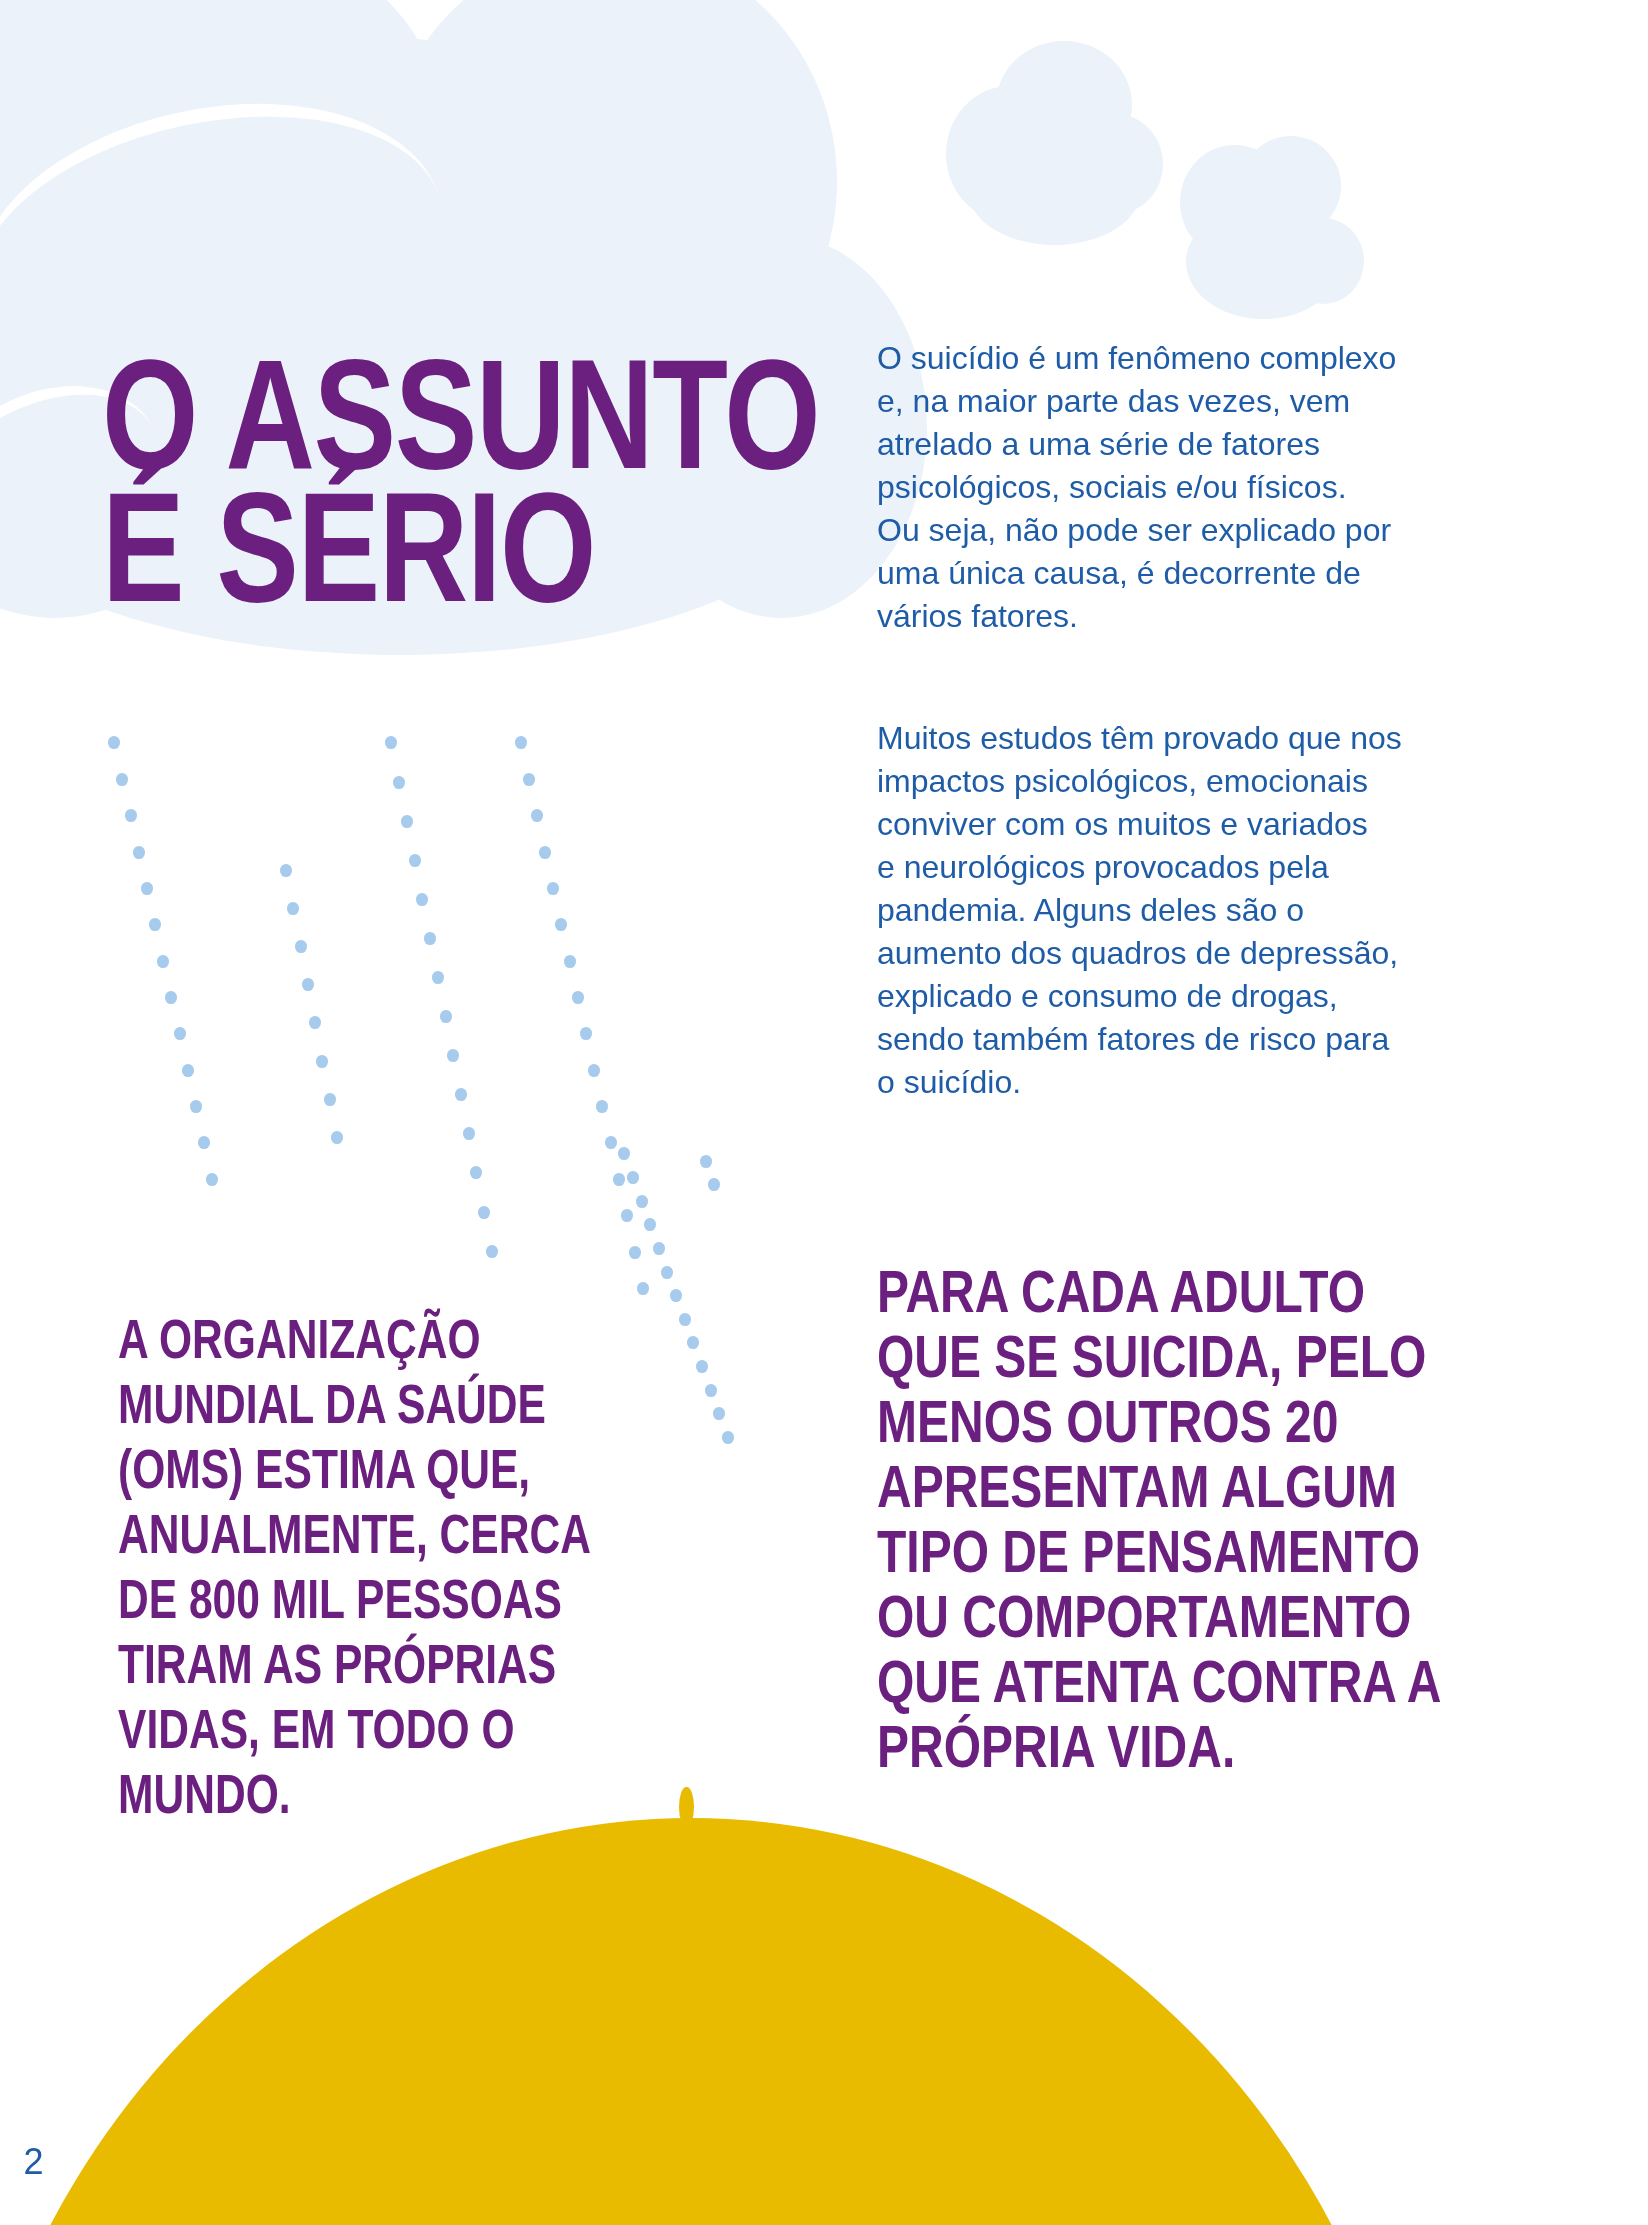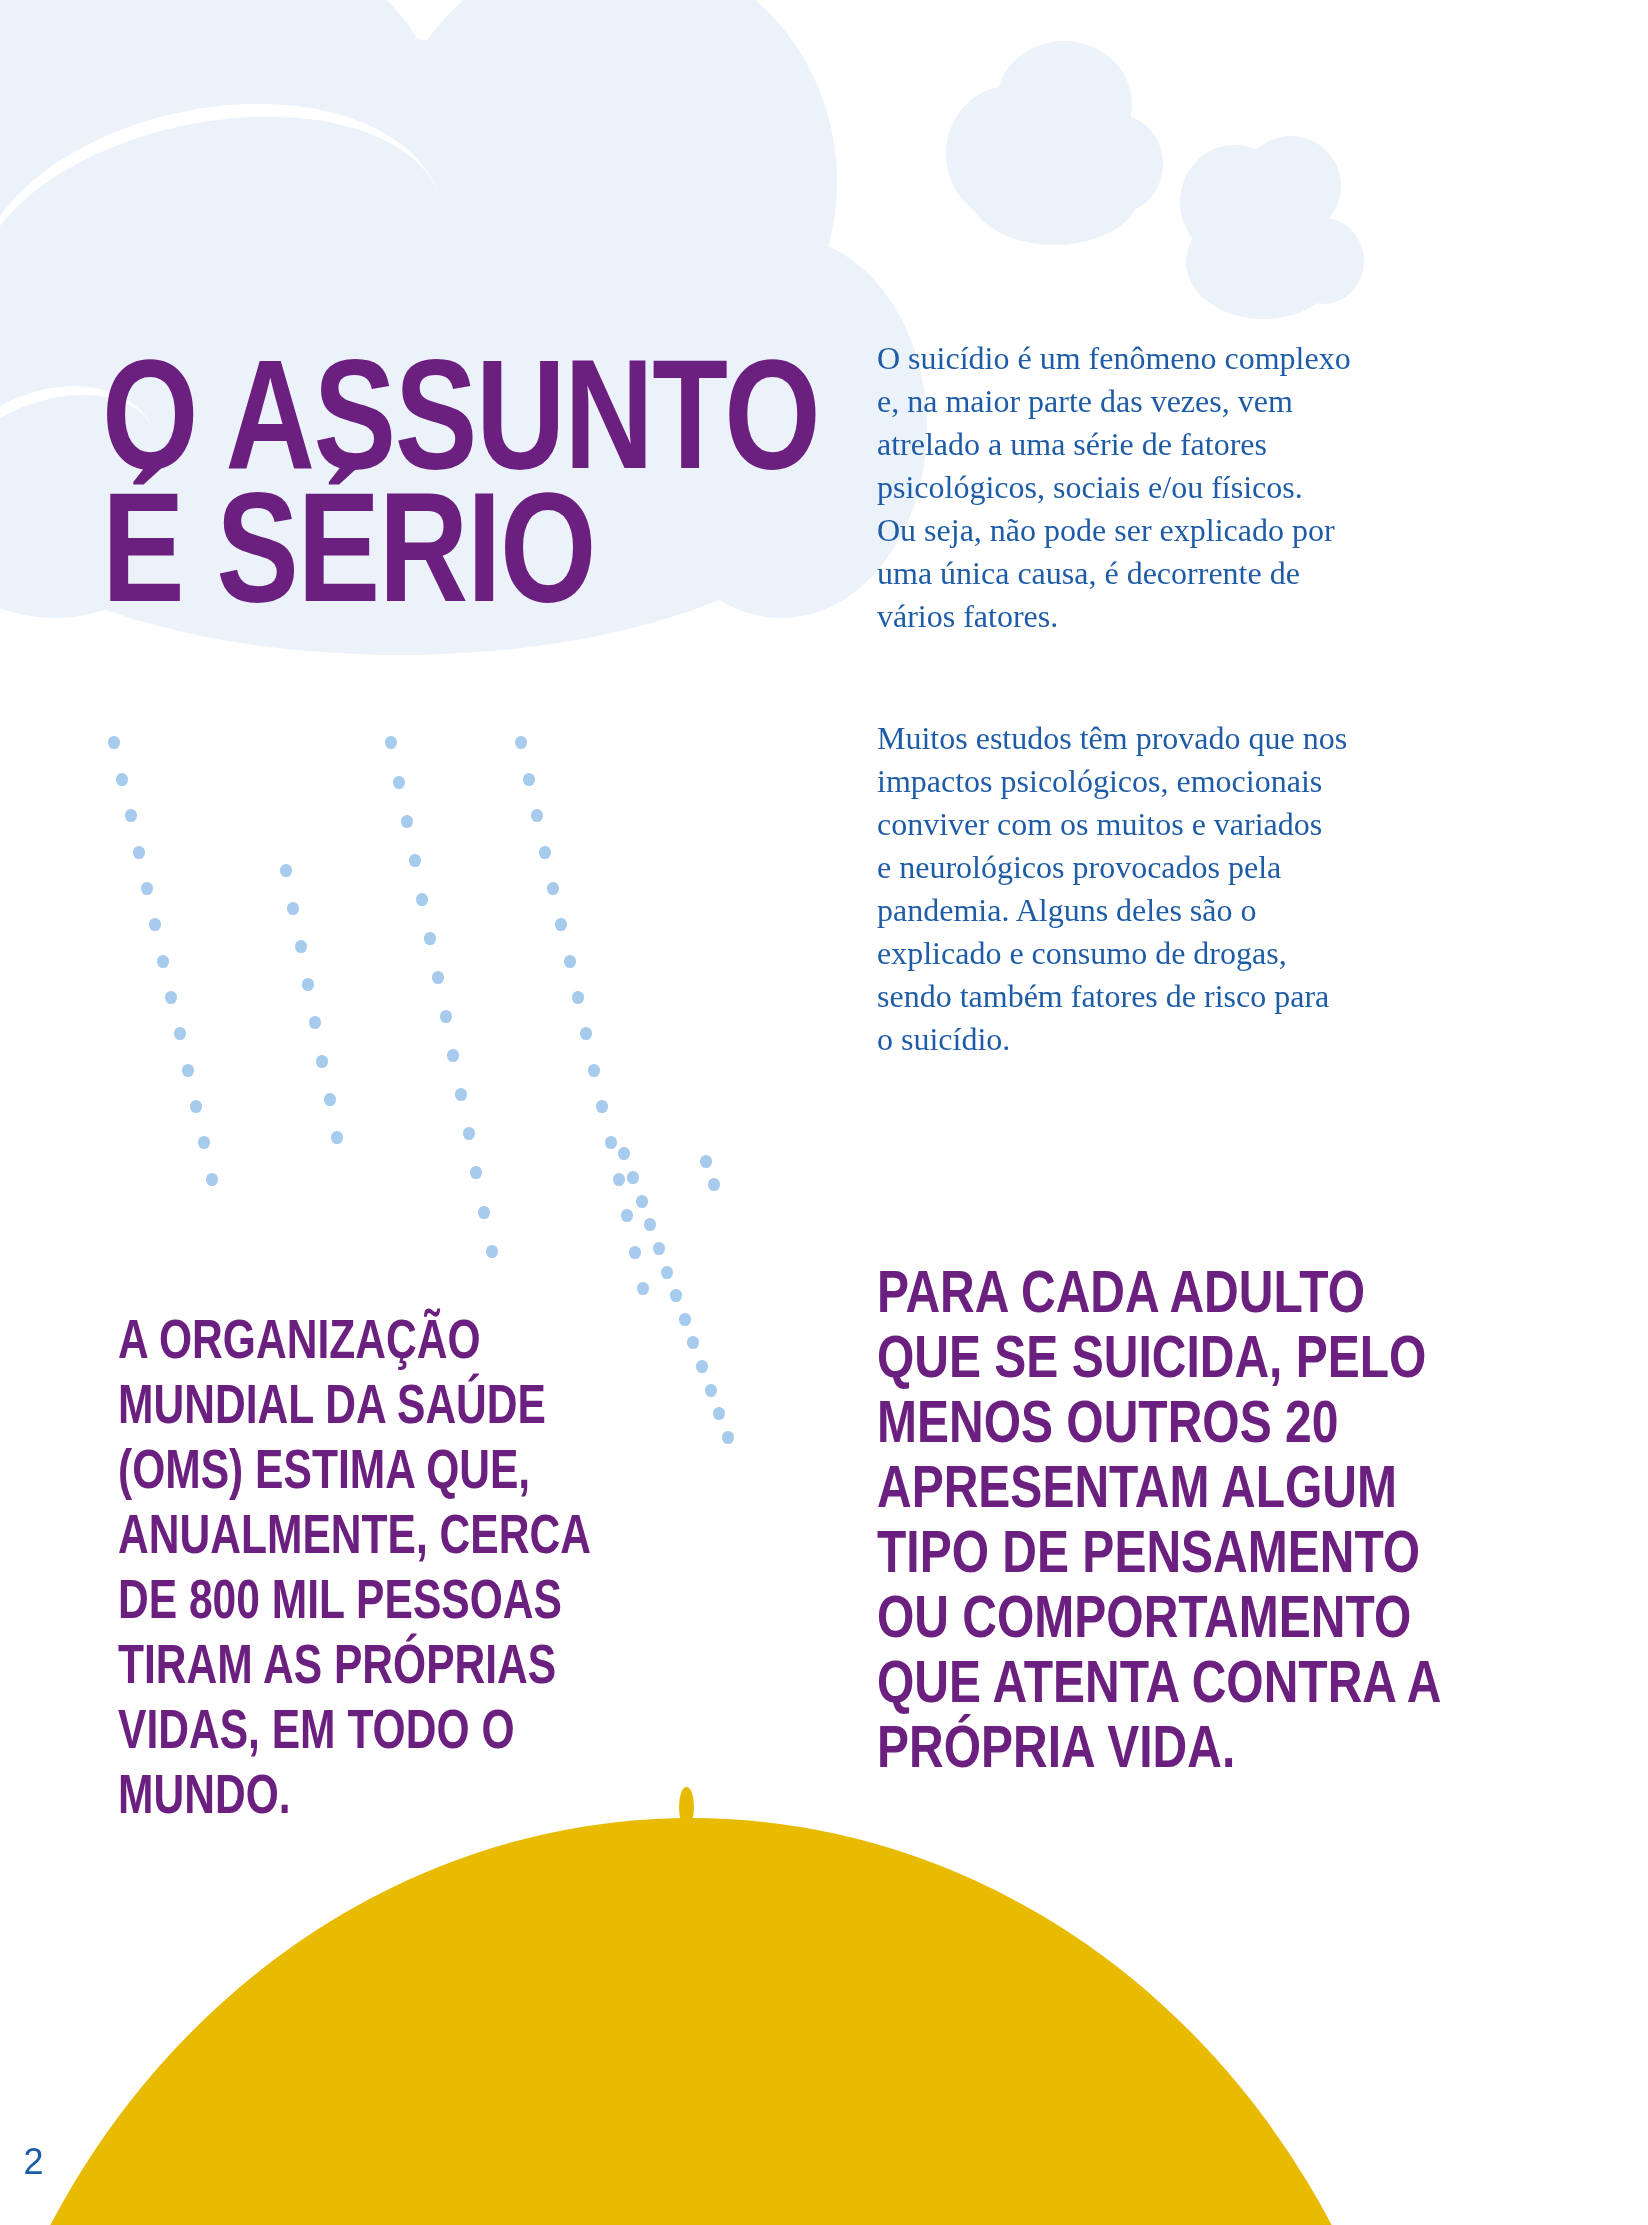--- a/index.html
+++ b/index.html
@@ -34,21 +34,21 @@
     letter-spacing:-1.8px;
     transform:scaleX(0.80);transform-origin:0 0;
     white-space:nowrap;
   }
   
   .blue-par{
     position:absolute;left:877px;
     color:var(--blue);
     font-size:32px;line-height:43px;font-weight:400;
   }
-  .blue-par .line{white-space:nowrap;font-family:Liberation Serif, serif;}
+  .blue-par .line{white-space:nowrap;}
   
   .stat{
     position:absolute;
     color:var(--purple);
     font-weight:700;white-space:nowrap;
     transform-origin:0 0;
   }
   .stat-left{
     left:118px;top:1306px;
     font-size:56px;line-height:65px;
@@ -195,20 +195,21 @@
       <div class="line">Ou seja, não pode ser explicado por</div>
       <div class="line">uma única causa, é decorrente de</div>
       <div class="line">vários fatores.</div>
     </div>
   <div class="blue-par" style="top:717px;">
       <div class="line">Muitos estudos têm provado que nos</div>
       <div class="line">impactos psicológicos, emocionais</div>
       <div class="line">conviver com os muitos e variados</div>
       <div class="line">e neurológicos provocados pela</div>
       <div class="line">pandemia. Alguns deles são o</div>
+      <div class="line">aumento dos quadros de depressão,</div>
       <div class="line">explicado e consumo de drogas,</div>
       <div class="line">sendo também fatores de risco para</div>
       <div class="line">o suicídio.</div>
     </div>
 
   <div class="stat stat-left">
       <div class="line">A ORGANIZAÇÃO</div>
       <div class="line">MUNDIAL DA SAÚDE</div>
       <div class="line">(OMS) ESTIMA QUE,</div>
       <div class="line">ANUALMENTE, CERCA</div>

